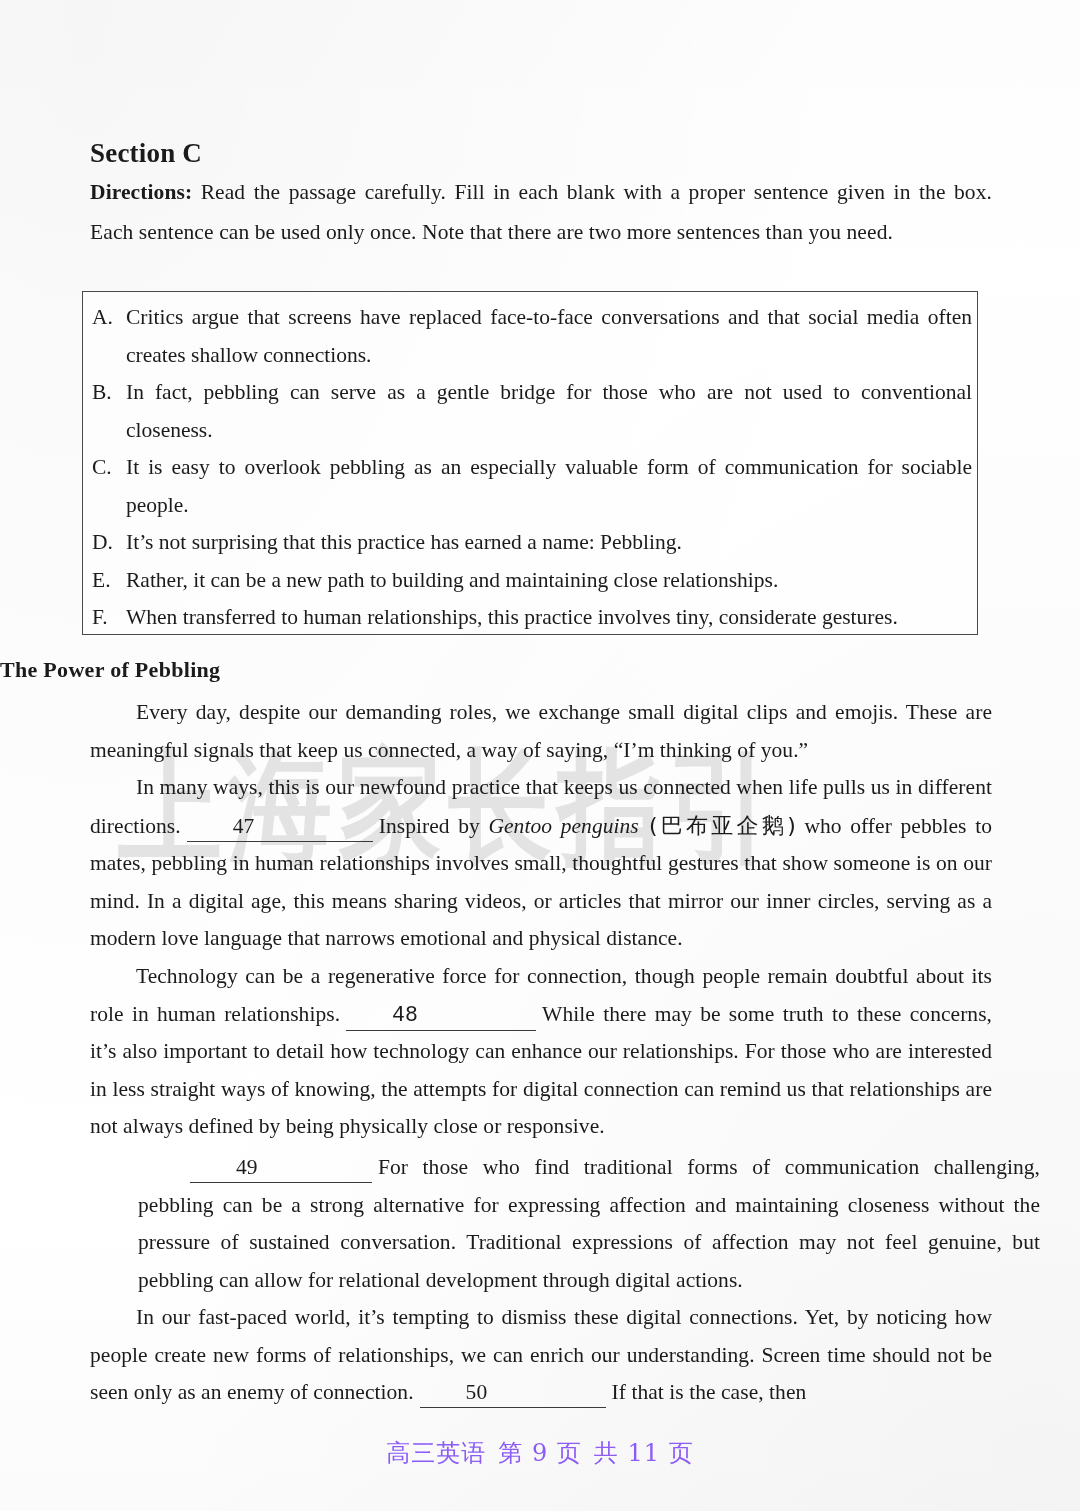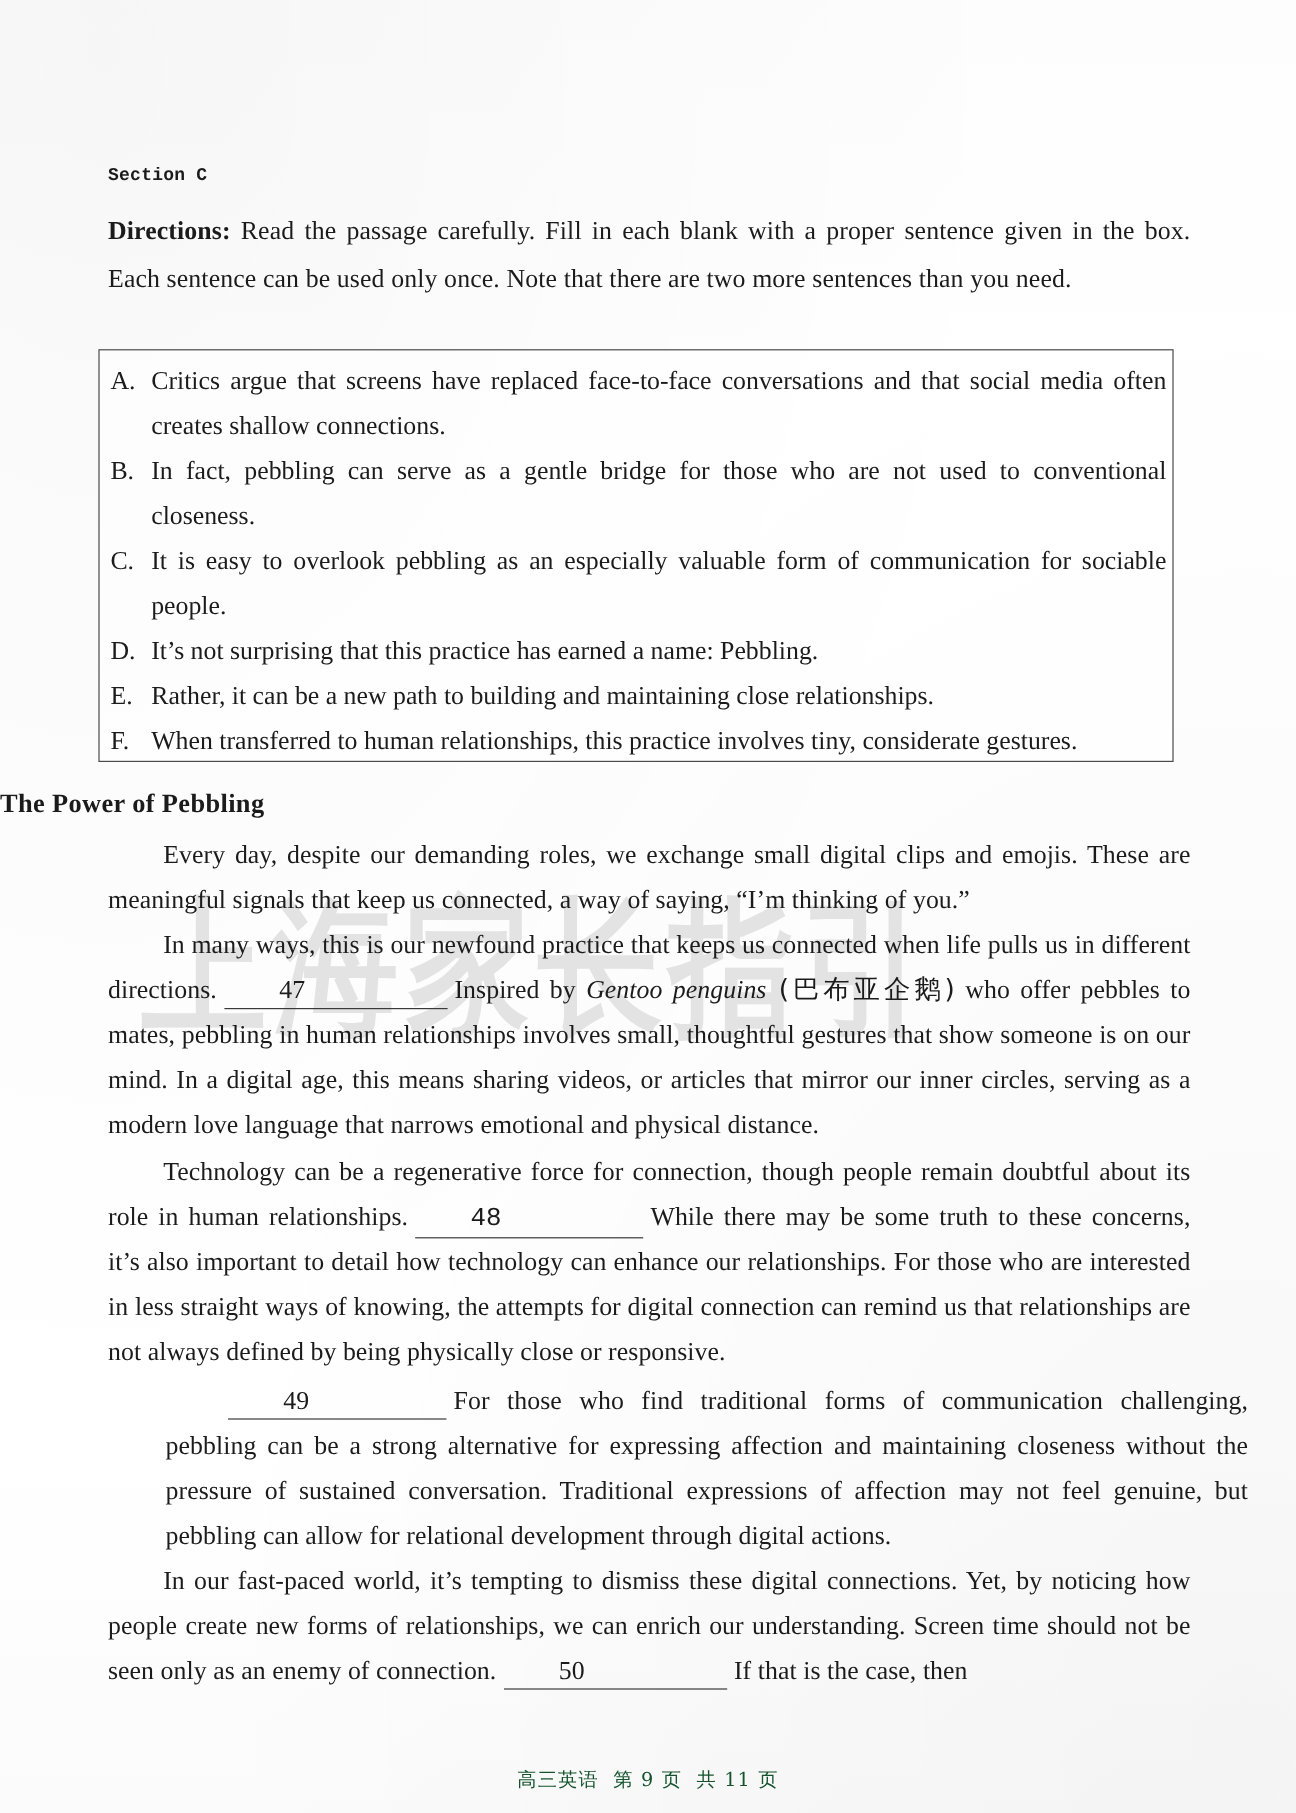--- a/index.html
+++ b/index.html
@@ -50,24 +50,23 @@
     top: 0;
     width: 1080px;
     z-index: 2;
   }
 
   
   .section-label {
     position: absolute;
     left: 90px;
     top: 138px;
-    font-size: 15px;
+    font-size: 27px;
     font-weight: bold;
     letter-spacing: 0.2px;
-    font-family: Liberation Mono, monospace;
   }
 
   .directions {
     position: absolute;
     left: 90px;
     top: 172px;
     width: 902px;
     font-size: 21.5px;
     line-height: 40px;
     text-align: justify;
@@ -156,25 +155,25 @@
   .blank.w3 { width: 182px; }
   .blank.w4 { width: 186px; }
 
   .ital { font-style: italic; }
   .cn   { font-family: "DejaVu Sans", sans-serif; font-size: 22px; }
 
   
   .footer {
     position: absolute;
     left: 0;
-    top: 1473px;
+    top: 1437px;
     width: 1080px;
     text-align: center;
-    font-size: 16px;
-    color: #14532d;
+    font-size: 24px;
+    color: #8b5cf6;
     font-family: "DejaVu Serif", serif;
     letter-spacing: 1px;
   }
   .footer .fs { display: inline-block; margin: 0 6px; }
 </style>
 </head>
 <body>
 
 <div class="page"></div>
 

